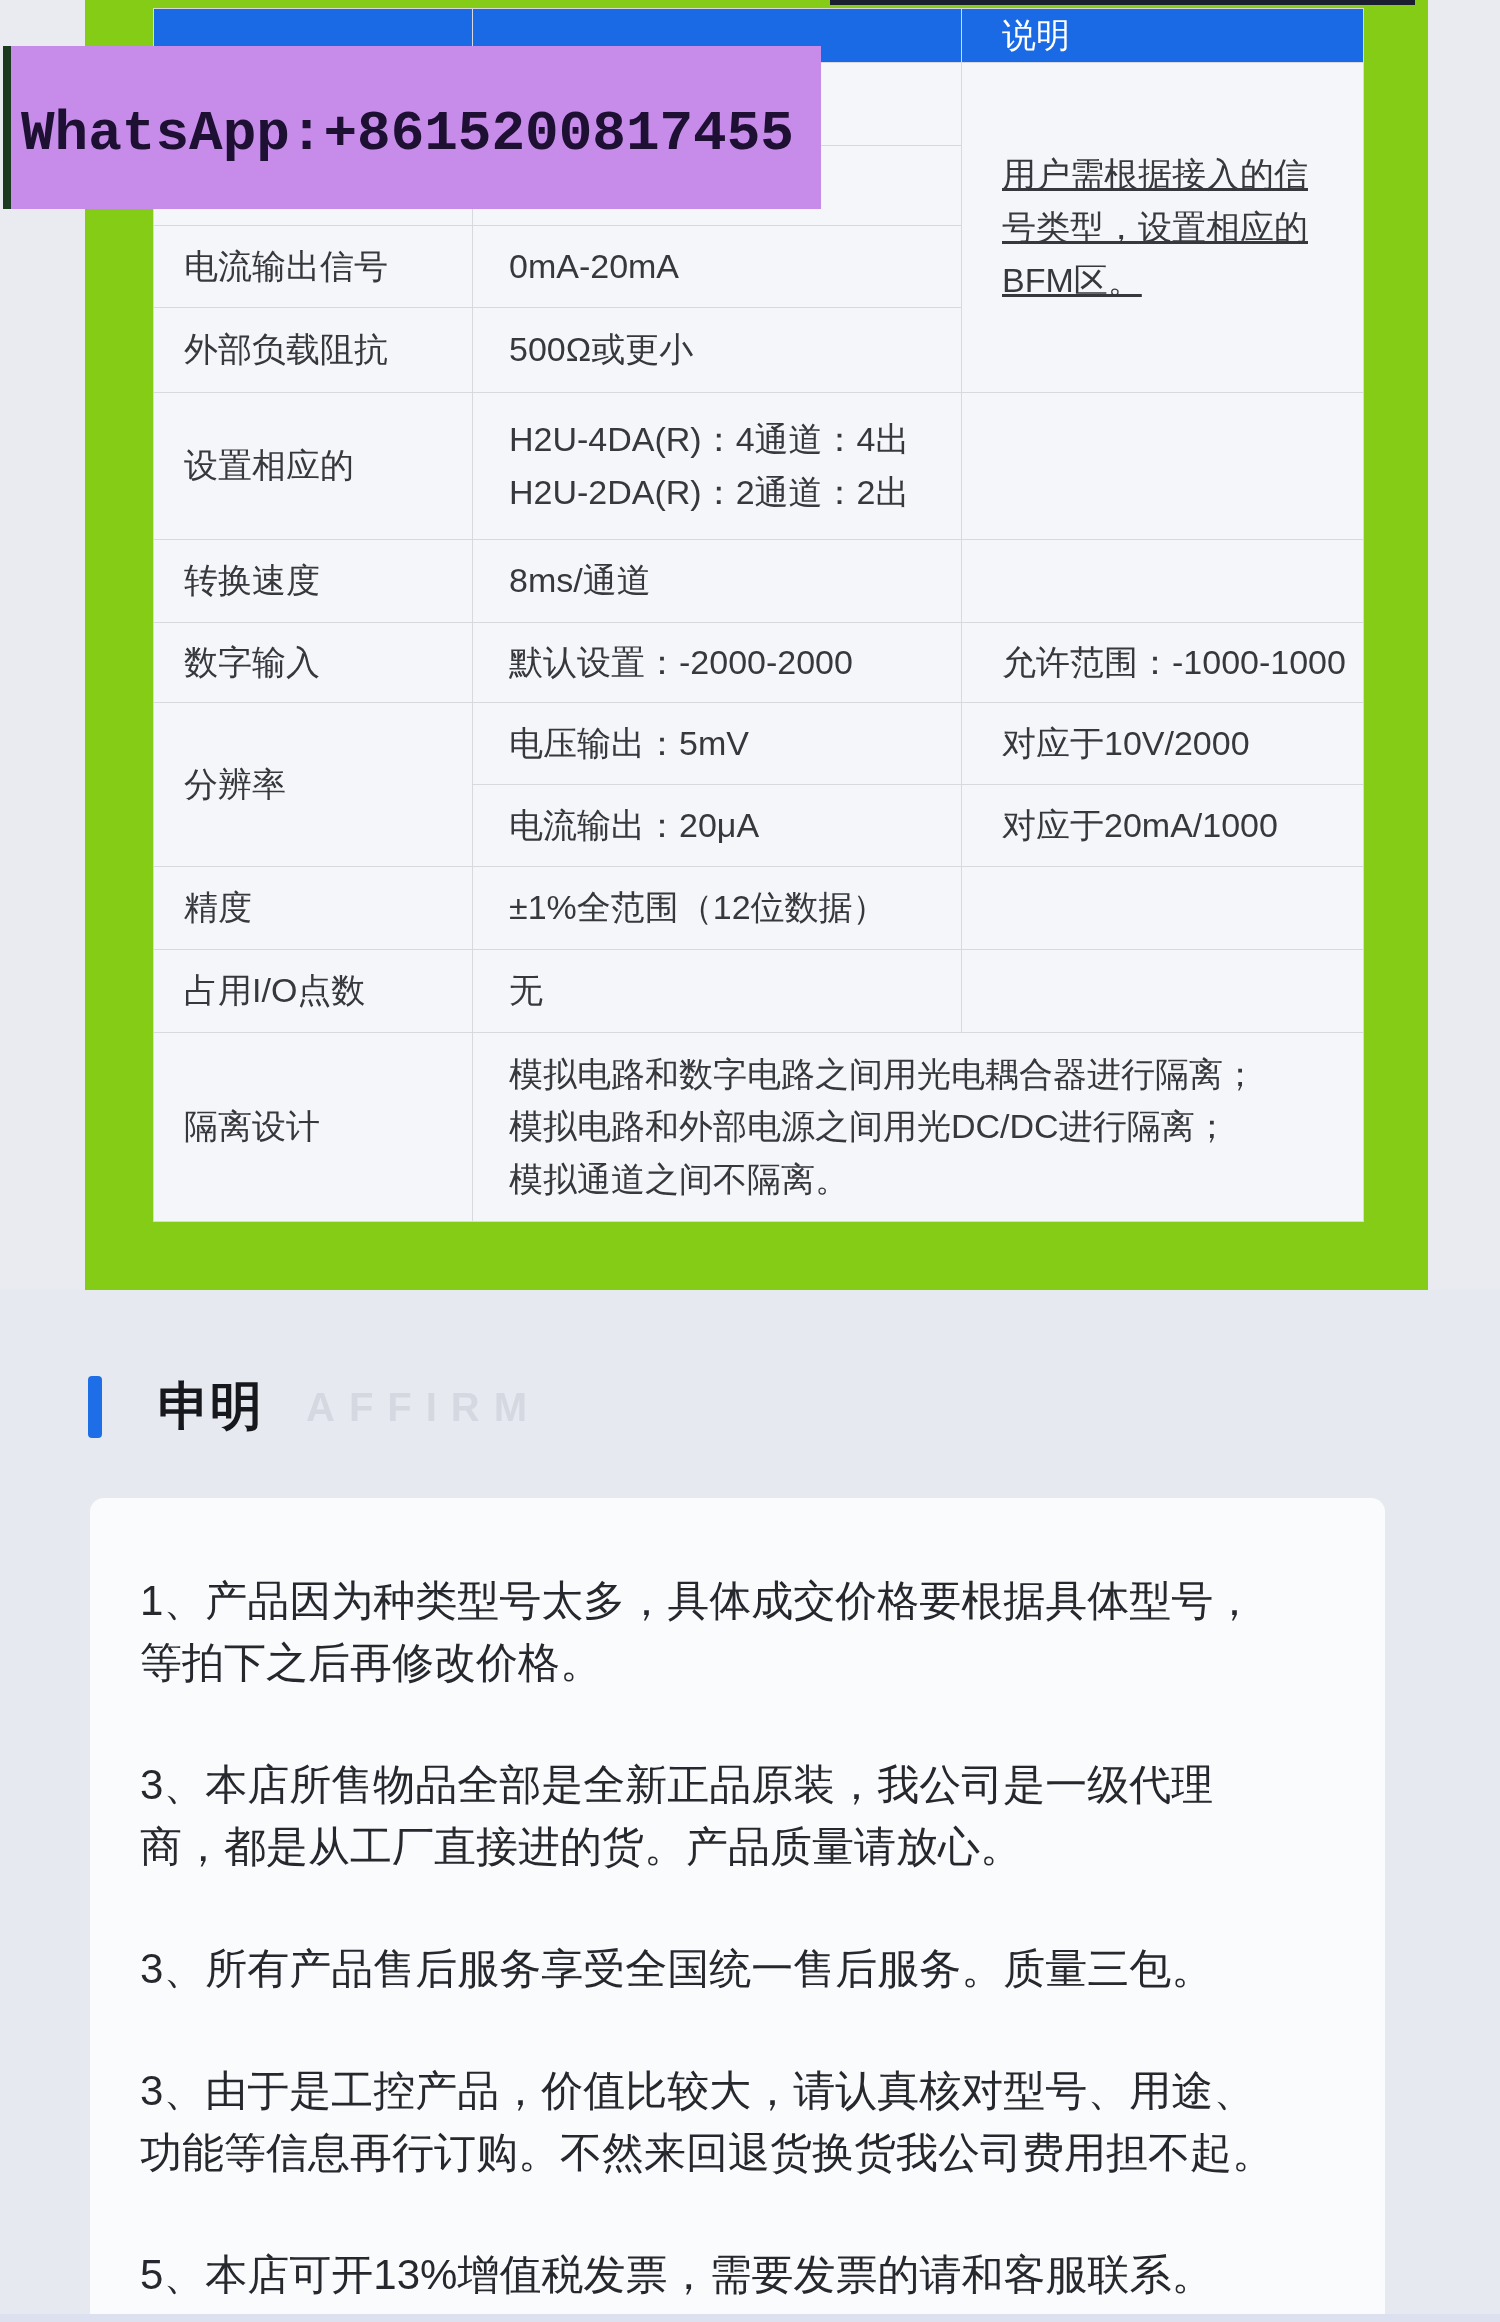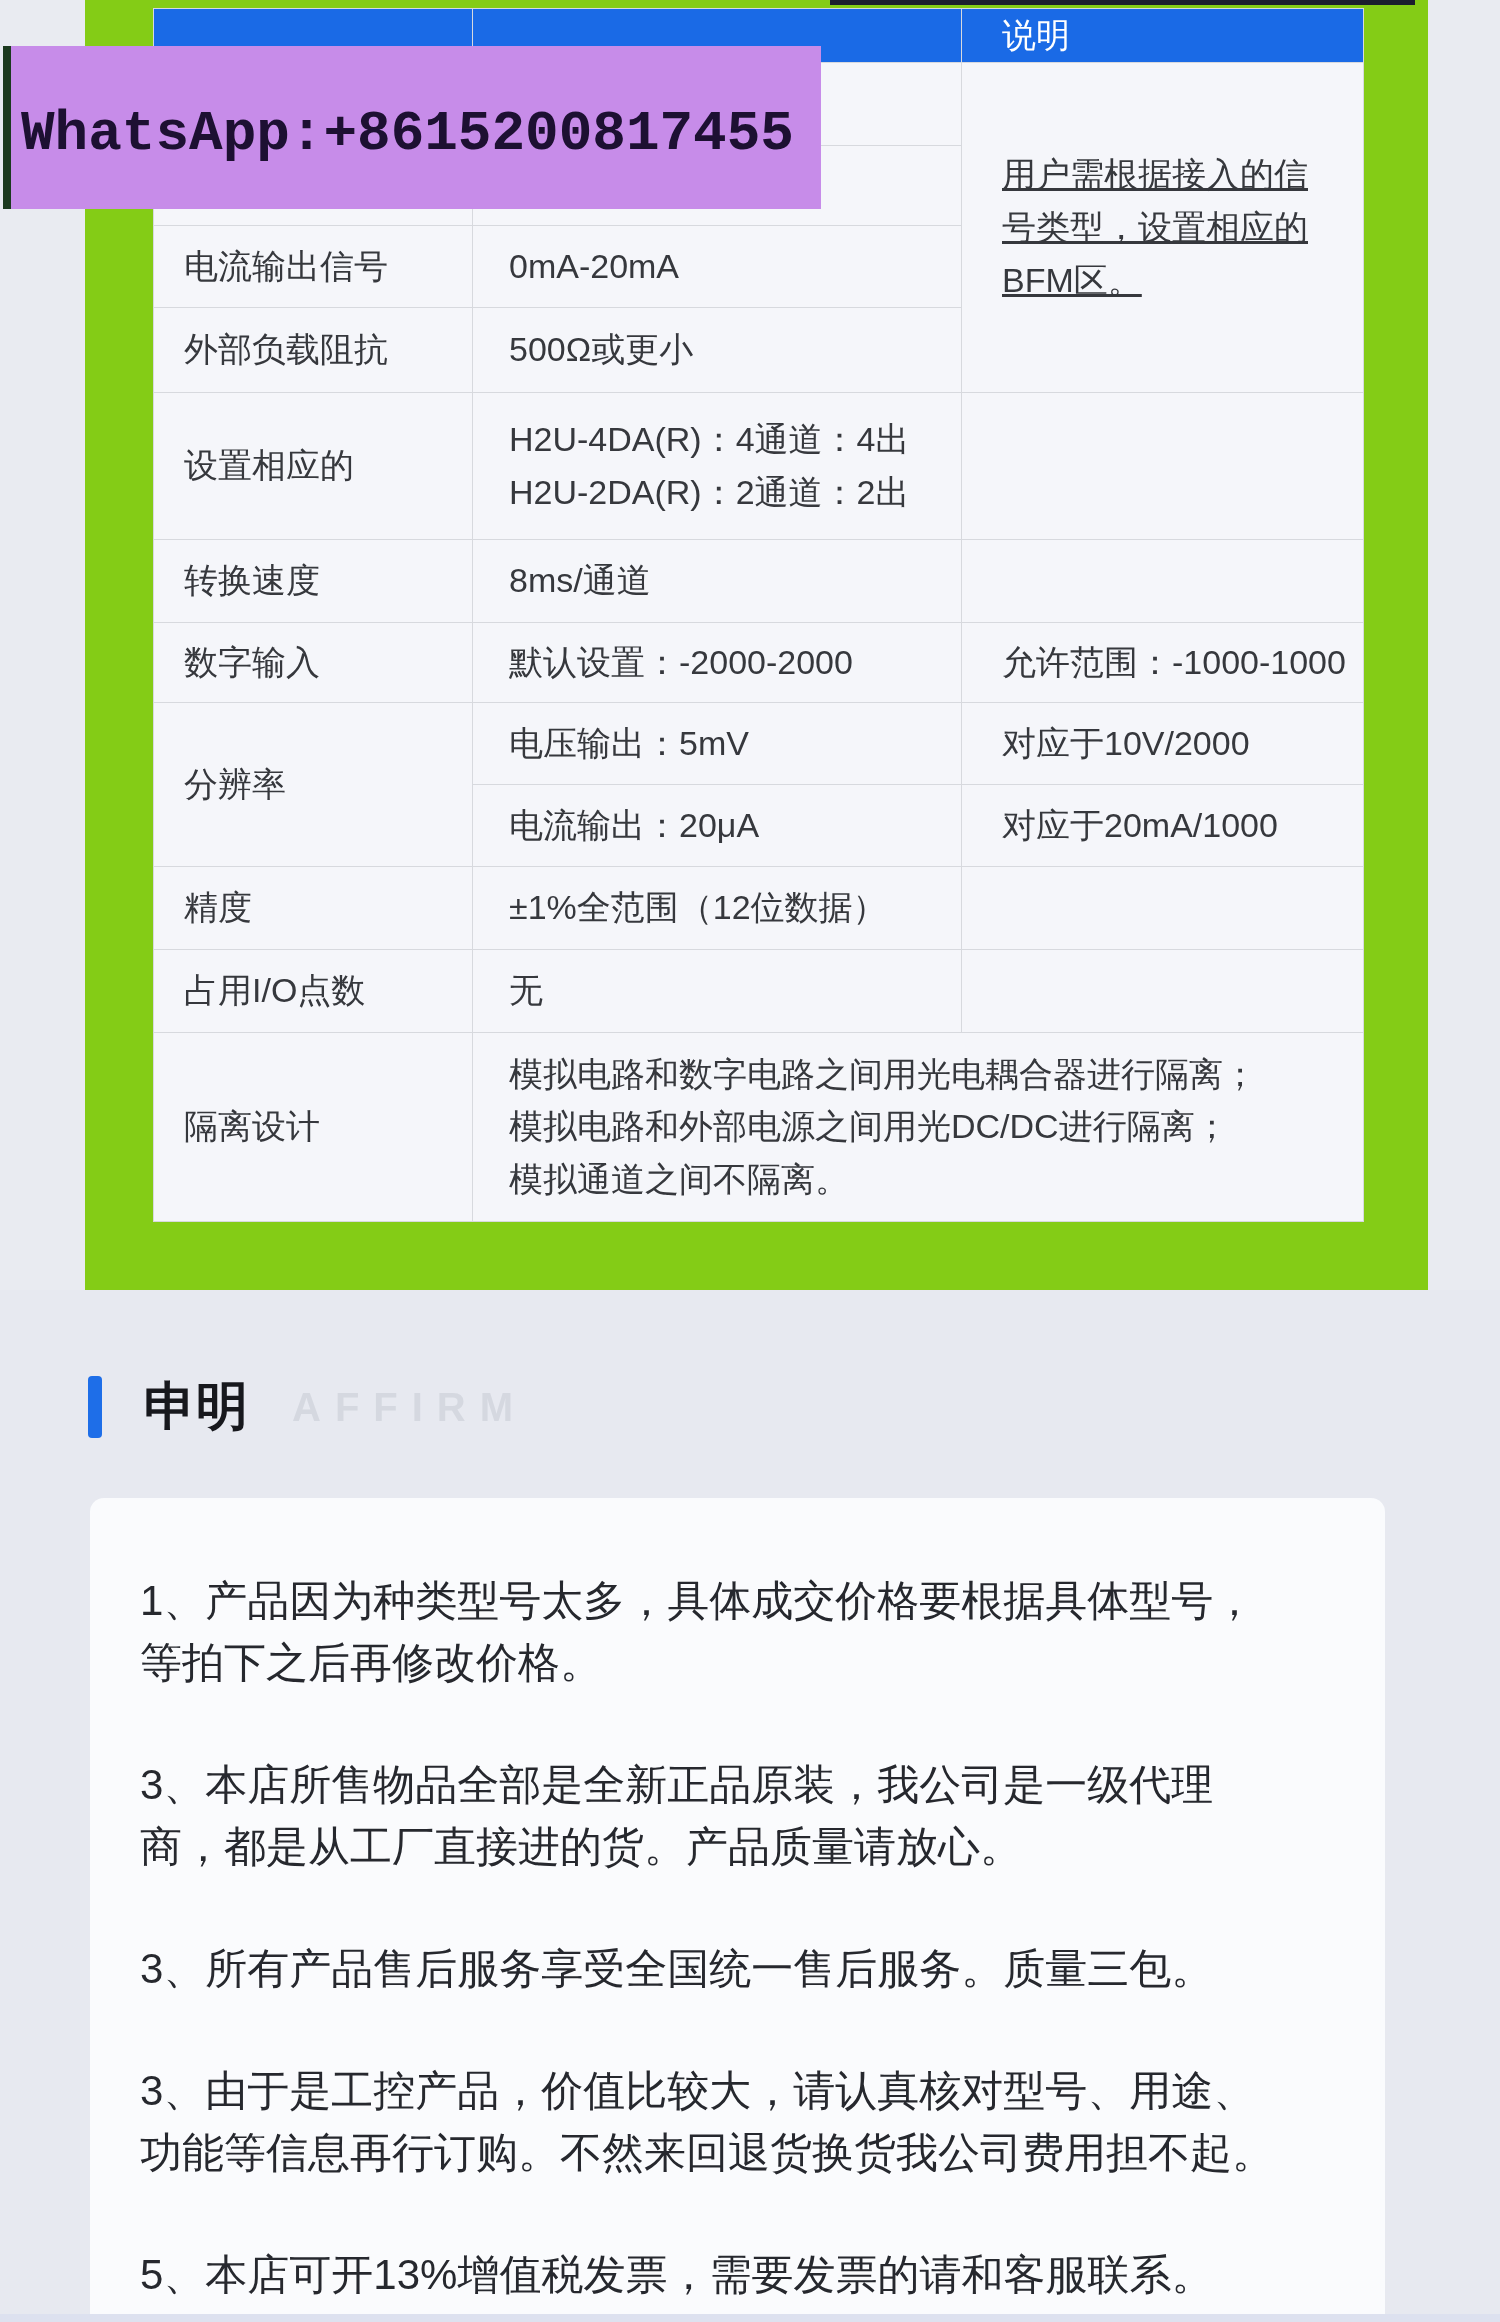--- a/index.html
+++ b/index.html
@@ -54,21 +54,21 @@
     background:#e7e9f0;
   }
   .affirm-header{
     position:absolute;left:88px;top:1372px;
     display:flex;align-items:center;z-index:2;
   }
   .affirm-bar{
     width:14px;height:62px;border-radius:4px;background:#1e6ee8;
   }
   .affirm-cn{
-    margin-left:42px;font-size:52px;font-weight:700;color:#17181d;
+    margin-left:56px;font-size:52px;font-weight:700;color:#17181d;
   }
   .affirm-en{
     margin-left:44px;font-size:40px;font-weight:700;color:#d5d8e0;
     letter-spacing:14px;
   }
   
   .declare-card{
     position:absolute;left:90px;top:1498px;width:1295px;height:860px;
     background:#fafbfd;border-radius:14px;z-index:1;
     box-sizing:border-box;padding:72px 48px 0 50px;

